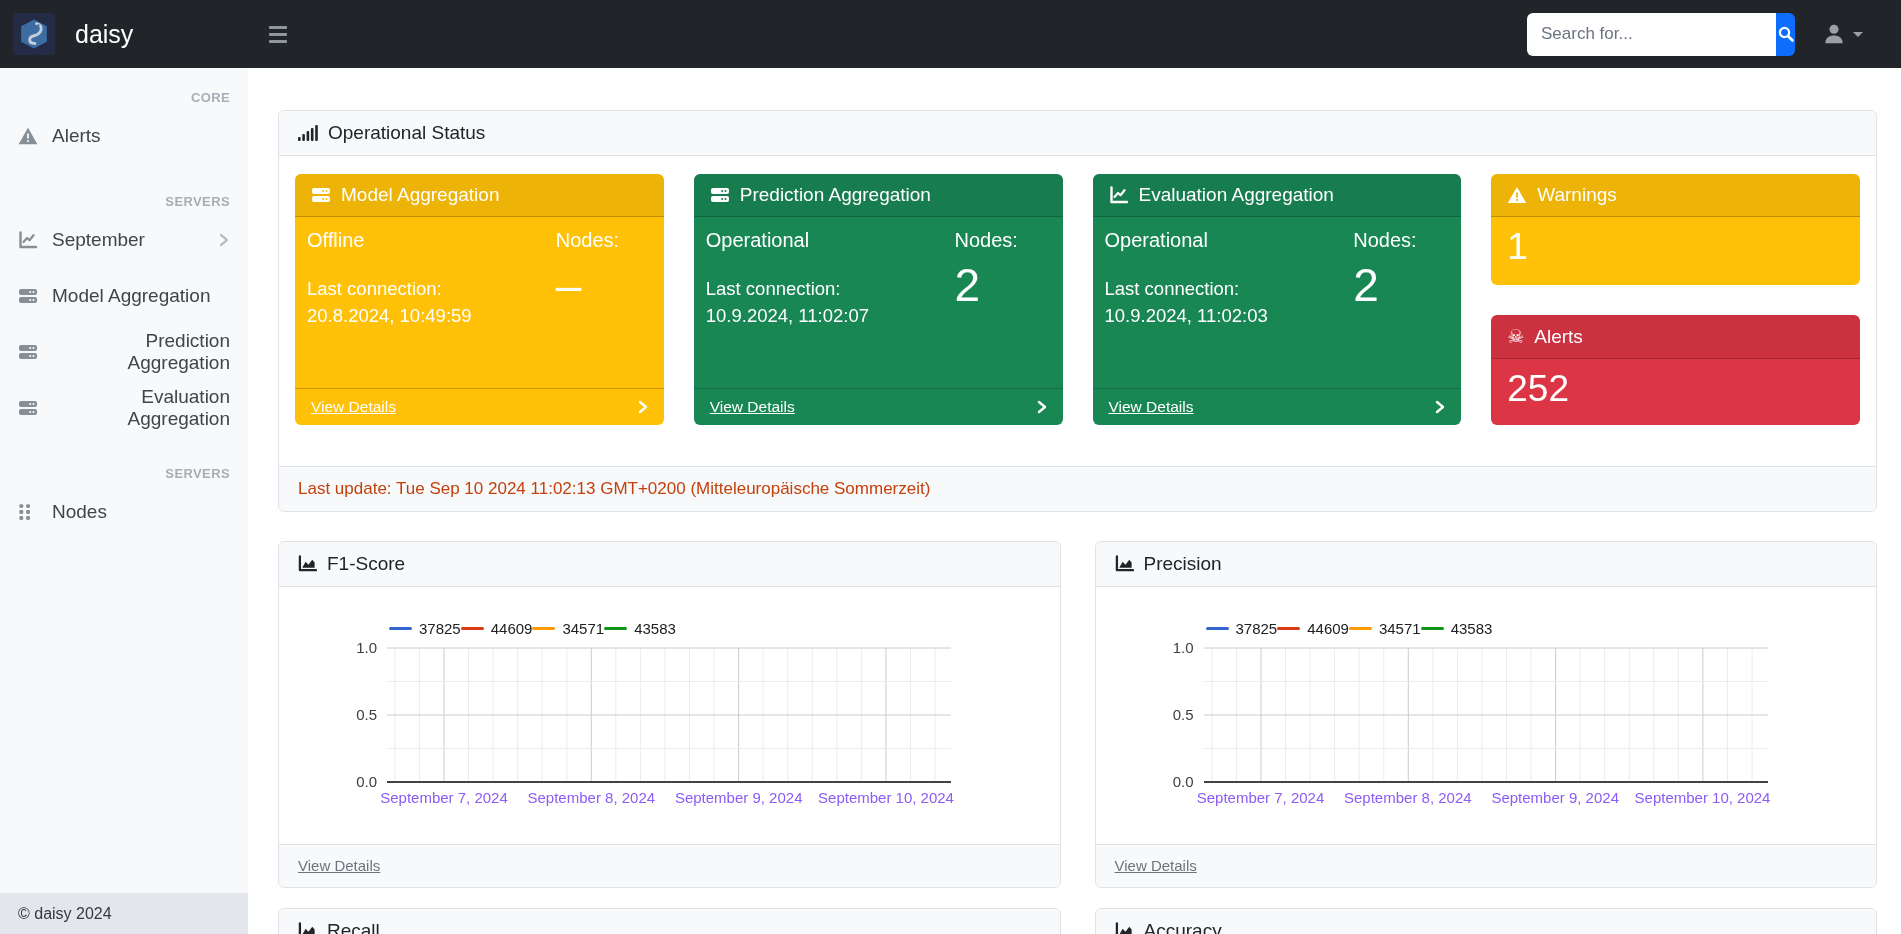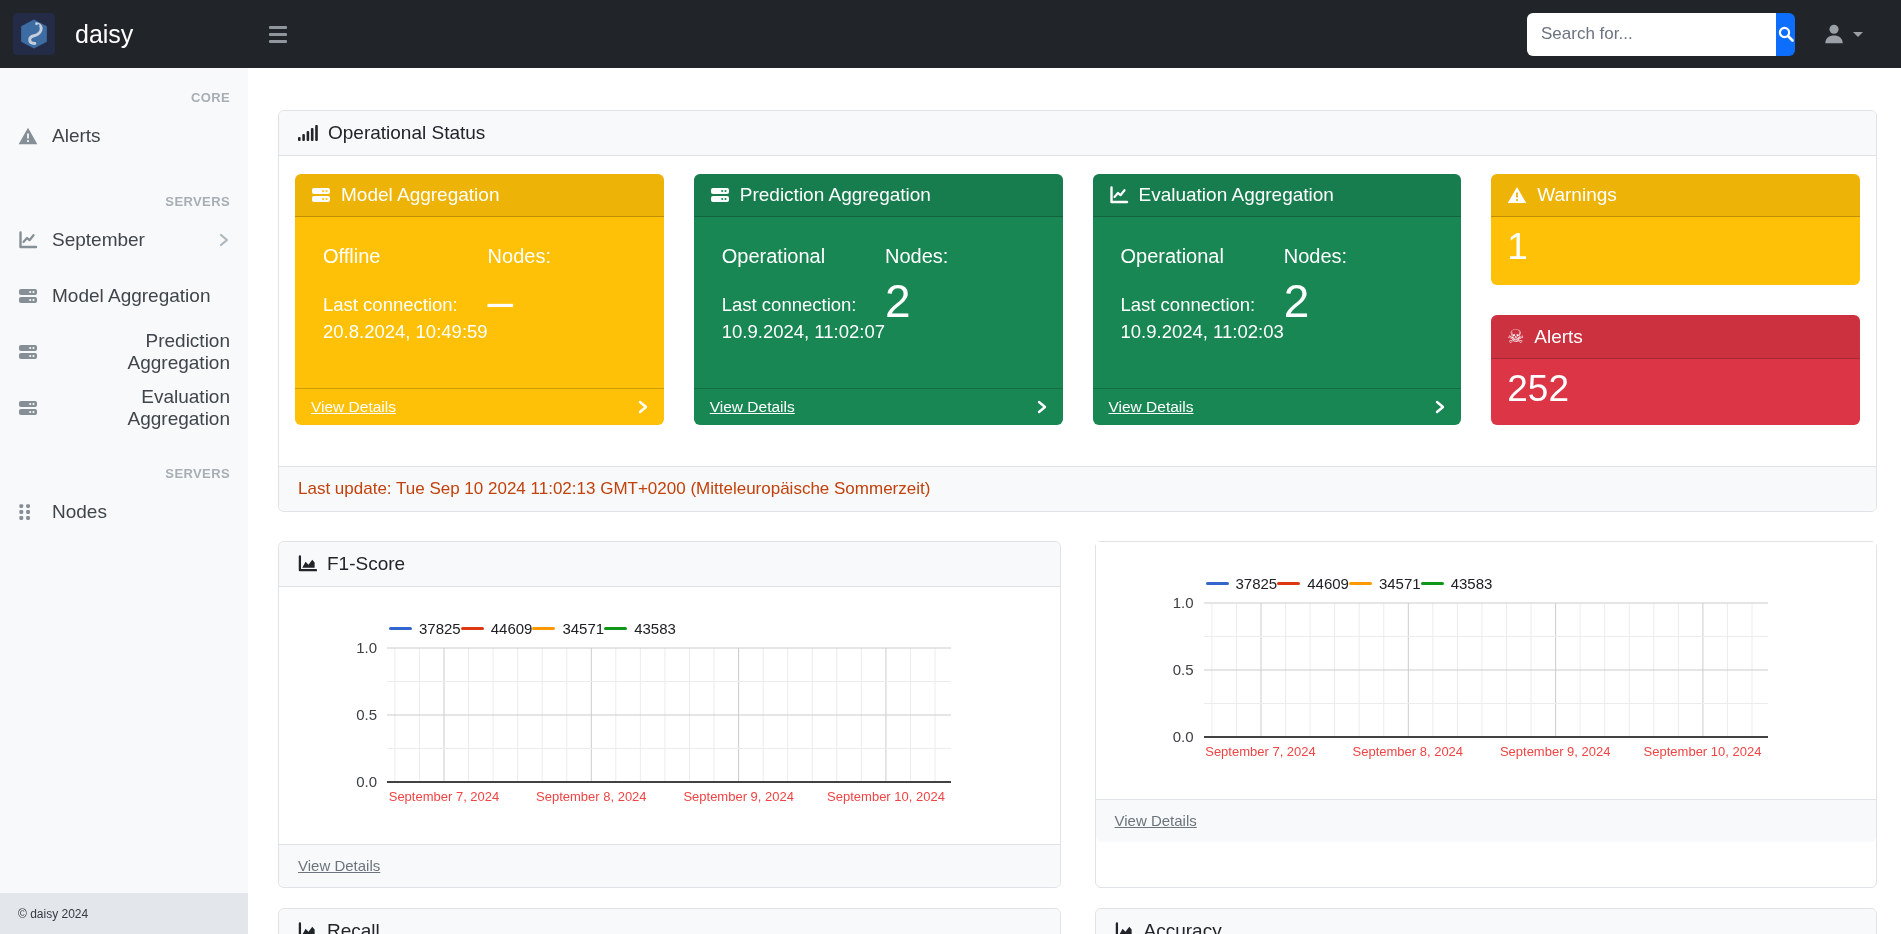--- a/index.html
+++ b/index.html
@@ -51,21 +51,21 @@
   .side-section { margin-bottom:0;text-align:right; }
   .side-item {
     display:flex; align-items:center; height:56px; padding:0 18px;
     font-size:19px; color:#3f454b; cursor:pointer; text-decoration:none;
   }
   .side-item .icn { width:22px; margin-right:12px; color:#868e96; display:flex; align-items:center; }
   .side-item .chev { margin-left:auto; color:#b0b7be; display:flex; }
   .side-footer {
     position:absolute; bottom:0; left:0; width:248px; height:41px;
     background:#e3e7eb; display:flex; align-items:center; padding-left:18px;
-    font-size:12px; color:#343a40;
+    font-size:16px; color:#343a40;
   }
 
   
   .main { margin-left:248px; padding:42px 24px 0 30px; }
   .card { border:1px solid #dfe2e6; border-radius:6px; background:#fff; }
   .card-header {
     display:flex; align-items:center; gap:10px; padding:11px 19px;
     background:#f8f9fa; border-bottom:1px solid #dfe2e6;
     border-radius:6px 6px 0 0; font-size:19px; color:#212529;
   }
@@ -80,21 +80,21 @@
   
   .sc { border-radius:6px; color:#fff; display:flex; flex-direction:column; height:251px; }
   .sc-warning { background:#ffc107; }
   .sc-success { background:#198754; }
   .sc-danger  { background:#dc3545; }
   .sc-header {
     display:flex; align-items:center; gap:10px; padding:10px 16px;
     background:rgba(0,0,0,0.07); border-bottom:1px solid rgba(0,0,0,0.2);
     border-radius:6px 6px 0 0; font-size:19px;
   }
-  .sc-body { flex:1; padding:28px; display:flex; justify-content:flex-start; }
+  .sc-body { flex:1; padding:12px; display:flex; justify-content:space-between; }
   .sc-status { font-size:20px; }
   .sc-conn { margin-top:24px; font-size:18.5px; line-height:1.45; }
   .sc-right { width:96px; }
   .sc-nodes-label { font-size:20px; }
   .sc-nodes-value { font-size:46px; font-weight:400; margin-top:6px; }
   .sc-footer {
     padding:9px 16px; border-top:1px solid rgba(0,0,0,0.2);
     display:flex; justify-content:space-between; align-items:center;
   }
   .sc-footer a { color:#fff; font-size:15.5px; text-decoration:underline; }
@@ -107,21 +107,21 @@
 
   
   .charts-row { display:grid; grid-template-columns:1fr 1fr; gap:34px; margin-top:29px; }
   .chart-body { height:257px; position:relative; background:#fff; }
   .chart-footer a { color:#6c757d; font-size:15px; text-decoration:underline; }
   .legend { position:absolute; left:110px; top:33px; display:flex; gap:0; align-items:center; }
   .legend-item { display:flex; align-items:center; gap:7px; }
   .legend-line { width:23px; height:3px; border-radius:2px; display:block; }
   .legend-label { font-size:15px; color:#202124; }
   .ylab { position:absolute; width:98px; text-align:right; font-size:15px; color:#3c4043; }
-  .xlab { position:absolute; transform:translateX(-50%); font-size:13px; color:#ef4444; white-space:nowrap; }
+  .xlab { position:absolute; transform:translateX(-50%); font-size:15px; color:#8b5cf6; white-space:nowrap; }
   .plot-svg { position:absolute; left:108px; top:60px; }
 
   .icn svg, .hd-icn svg { display:block; }
   .hd-icn { display:flex; align-items:center; }
   a { cursor:pointer; }
 </style>
 </head>
 <body>
 
 <div class="page">
@@ -473,20 +473,29 @@
             <span class="xlab" style="left: 312.3px; top: 202px;">September 8, 2024</span>
             <span class="xlab" style="left: 459.7px; top: 202px;">September 9, 2024</span>
             <span class="xlab" style="left: 607px; top: 202px;">September 10, 2024</span>
           </div>
         <div class="card-footer chart-footer">
           <a>View Details</a>
         </div>
       </section>
 
       <section class="card">
+        <div class="card-header">
+          <span class="hd-icn">
+            <svg width="19" height="18" viewBox="0 0 20 18">
+              <path d="M2 1 V15.5 H19" fill="none" stroke="#212529" stroke-width="2.4" stroke-linecap="round" stroke-linejoin="round"></path>
+              <path d="M4.5 13 L8 6.5 L11 9.8 L15 4.5 L17.5 7.5 V13 Z" fill="#212529"></path>
+            </svg>
+          </span>
+          <span>Precision</span>
+        </div>
         <div class="chart-body">
             <div class="legend">
               <span class="legend-item">
                 <span class="legend-line" style="background: rgb(51, 102, 204);"></span>
                 <span class="legend-label">37825</span>
               </span>
               <span class="legend-item">
                 <span class="legend-line" style="background: rgb(220, 57, 18);"></span>
                 <span class="legend-label">44609</span>
               </span>

